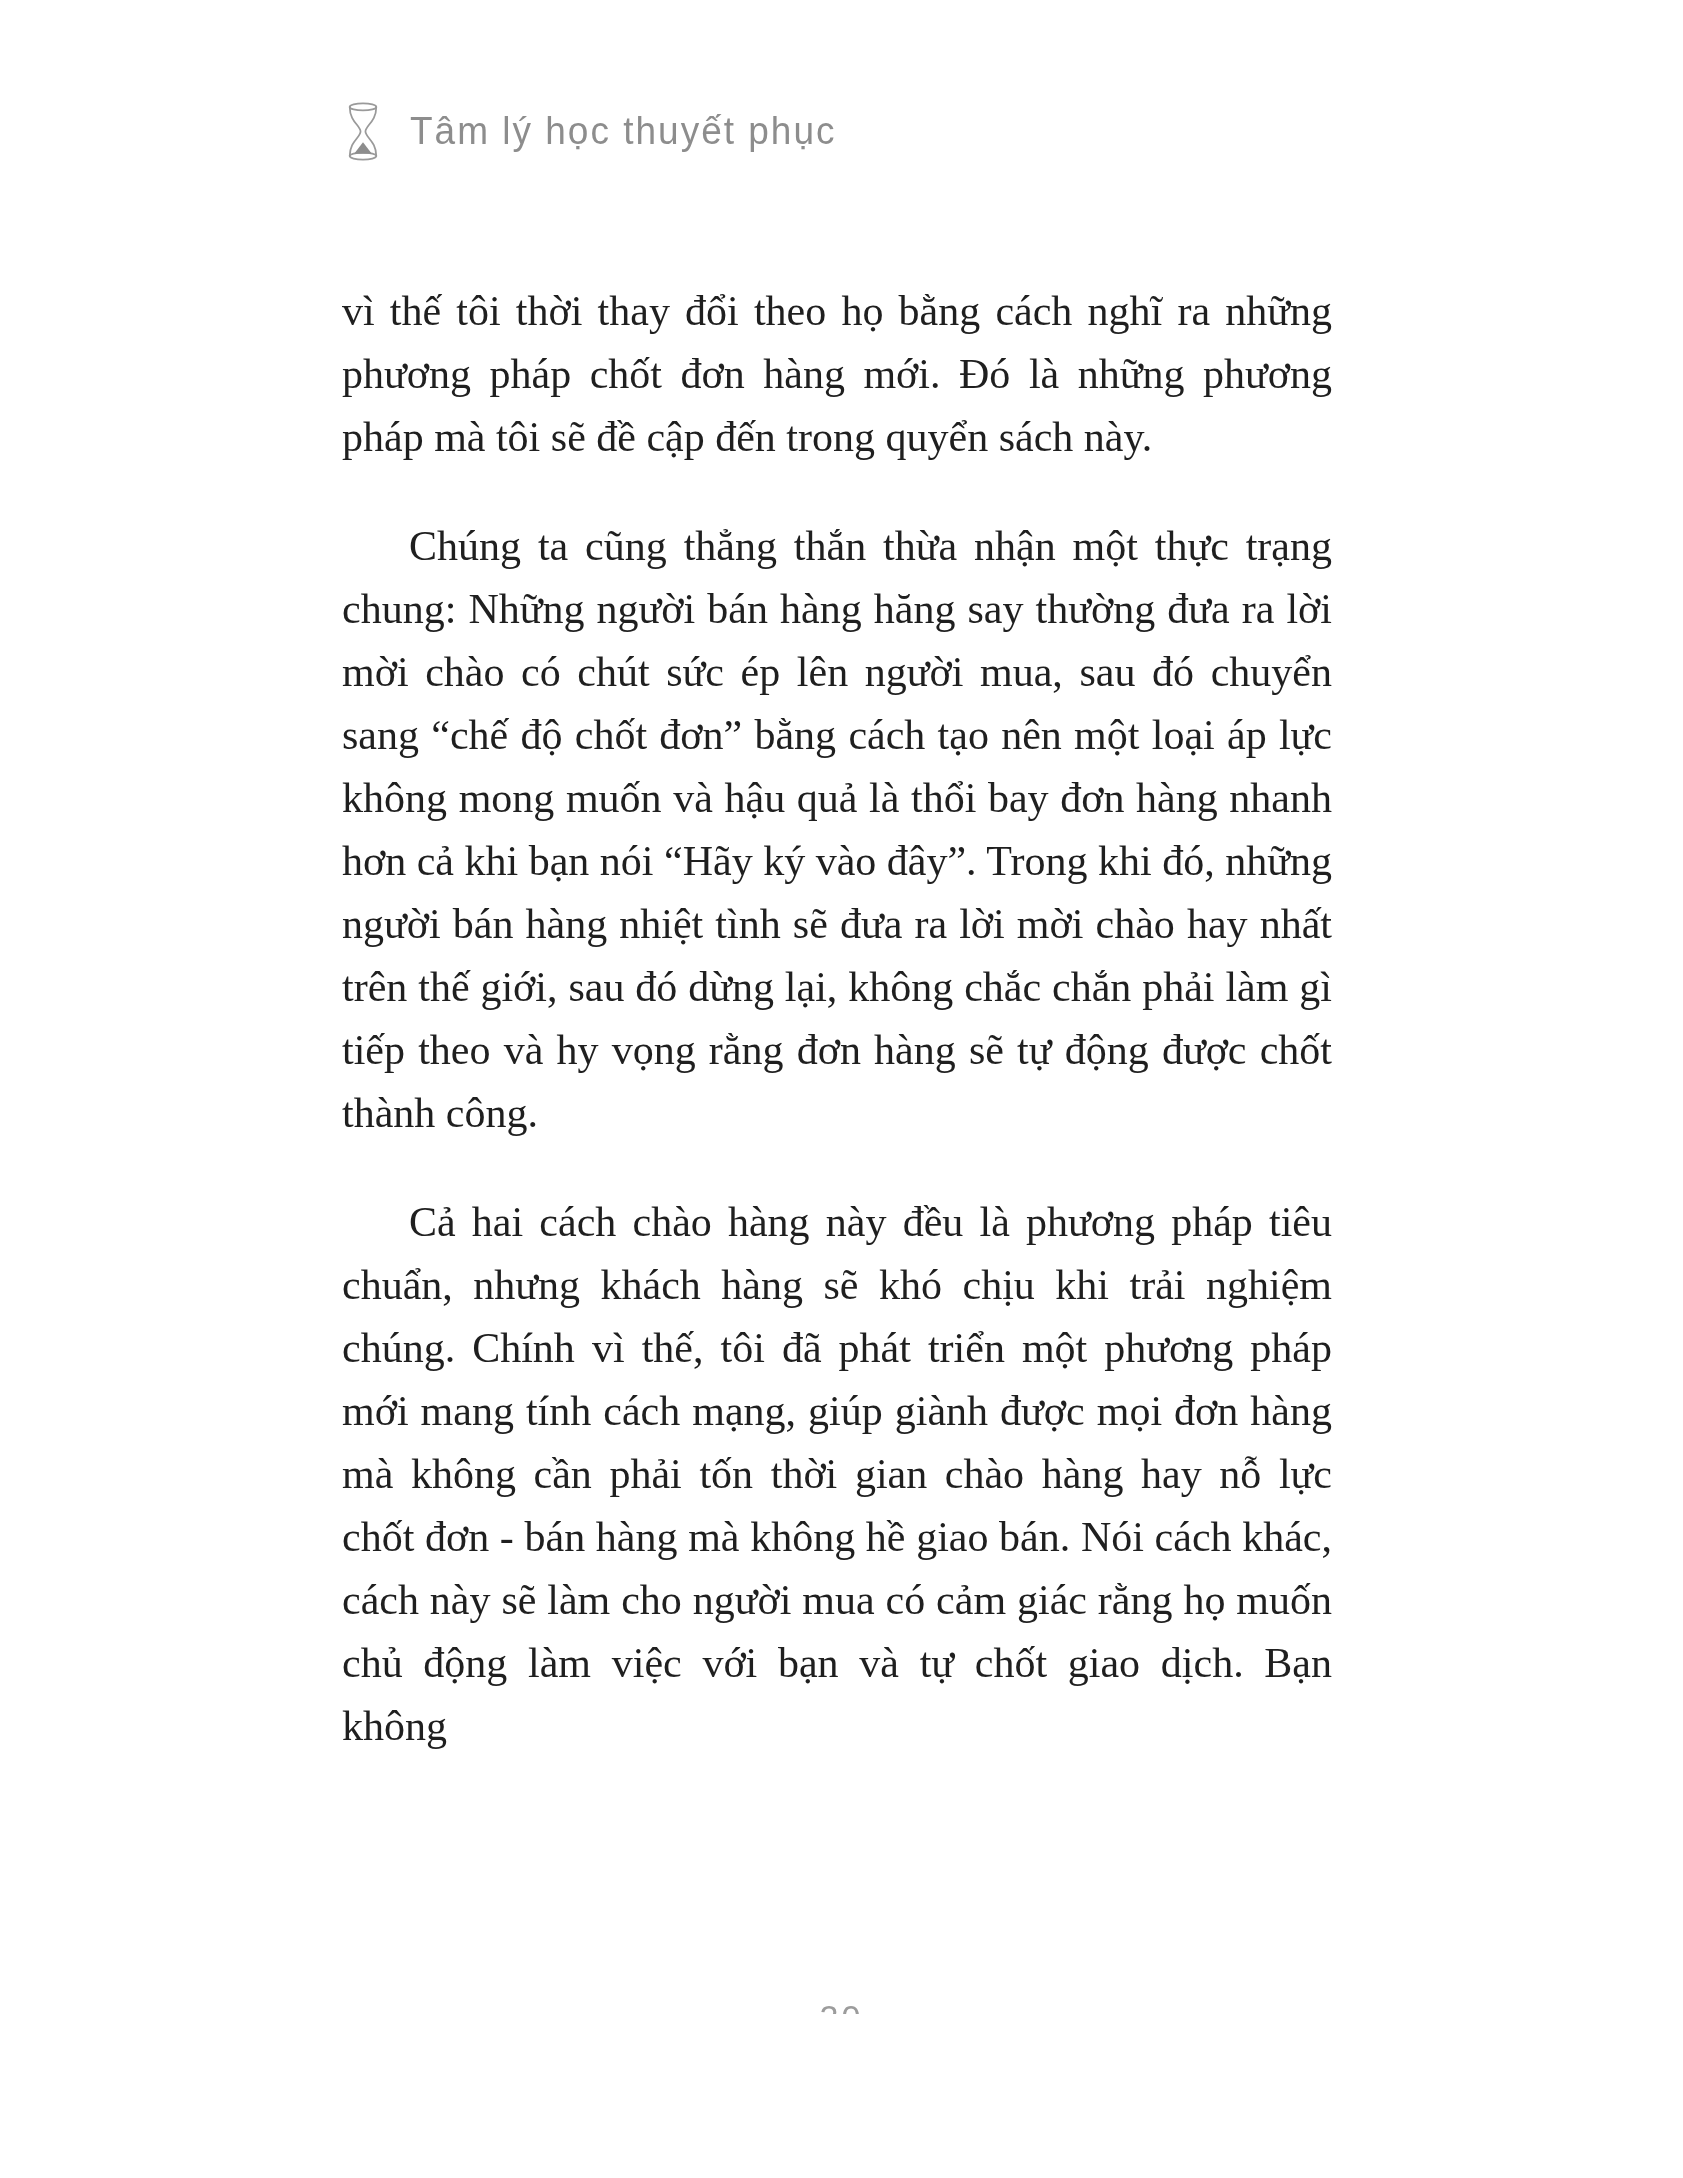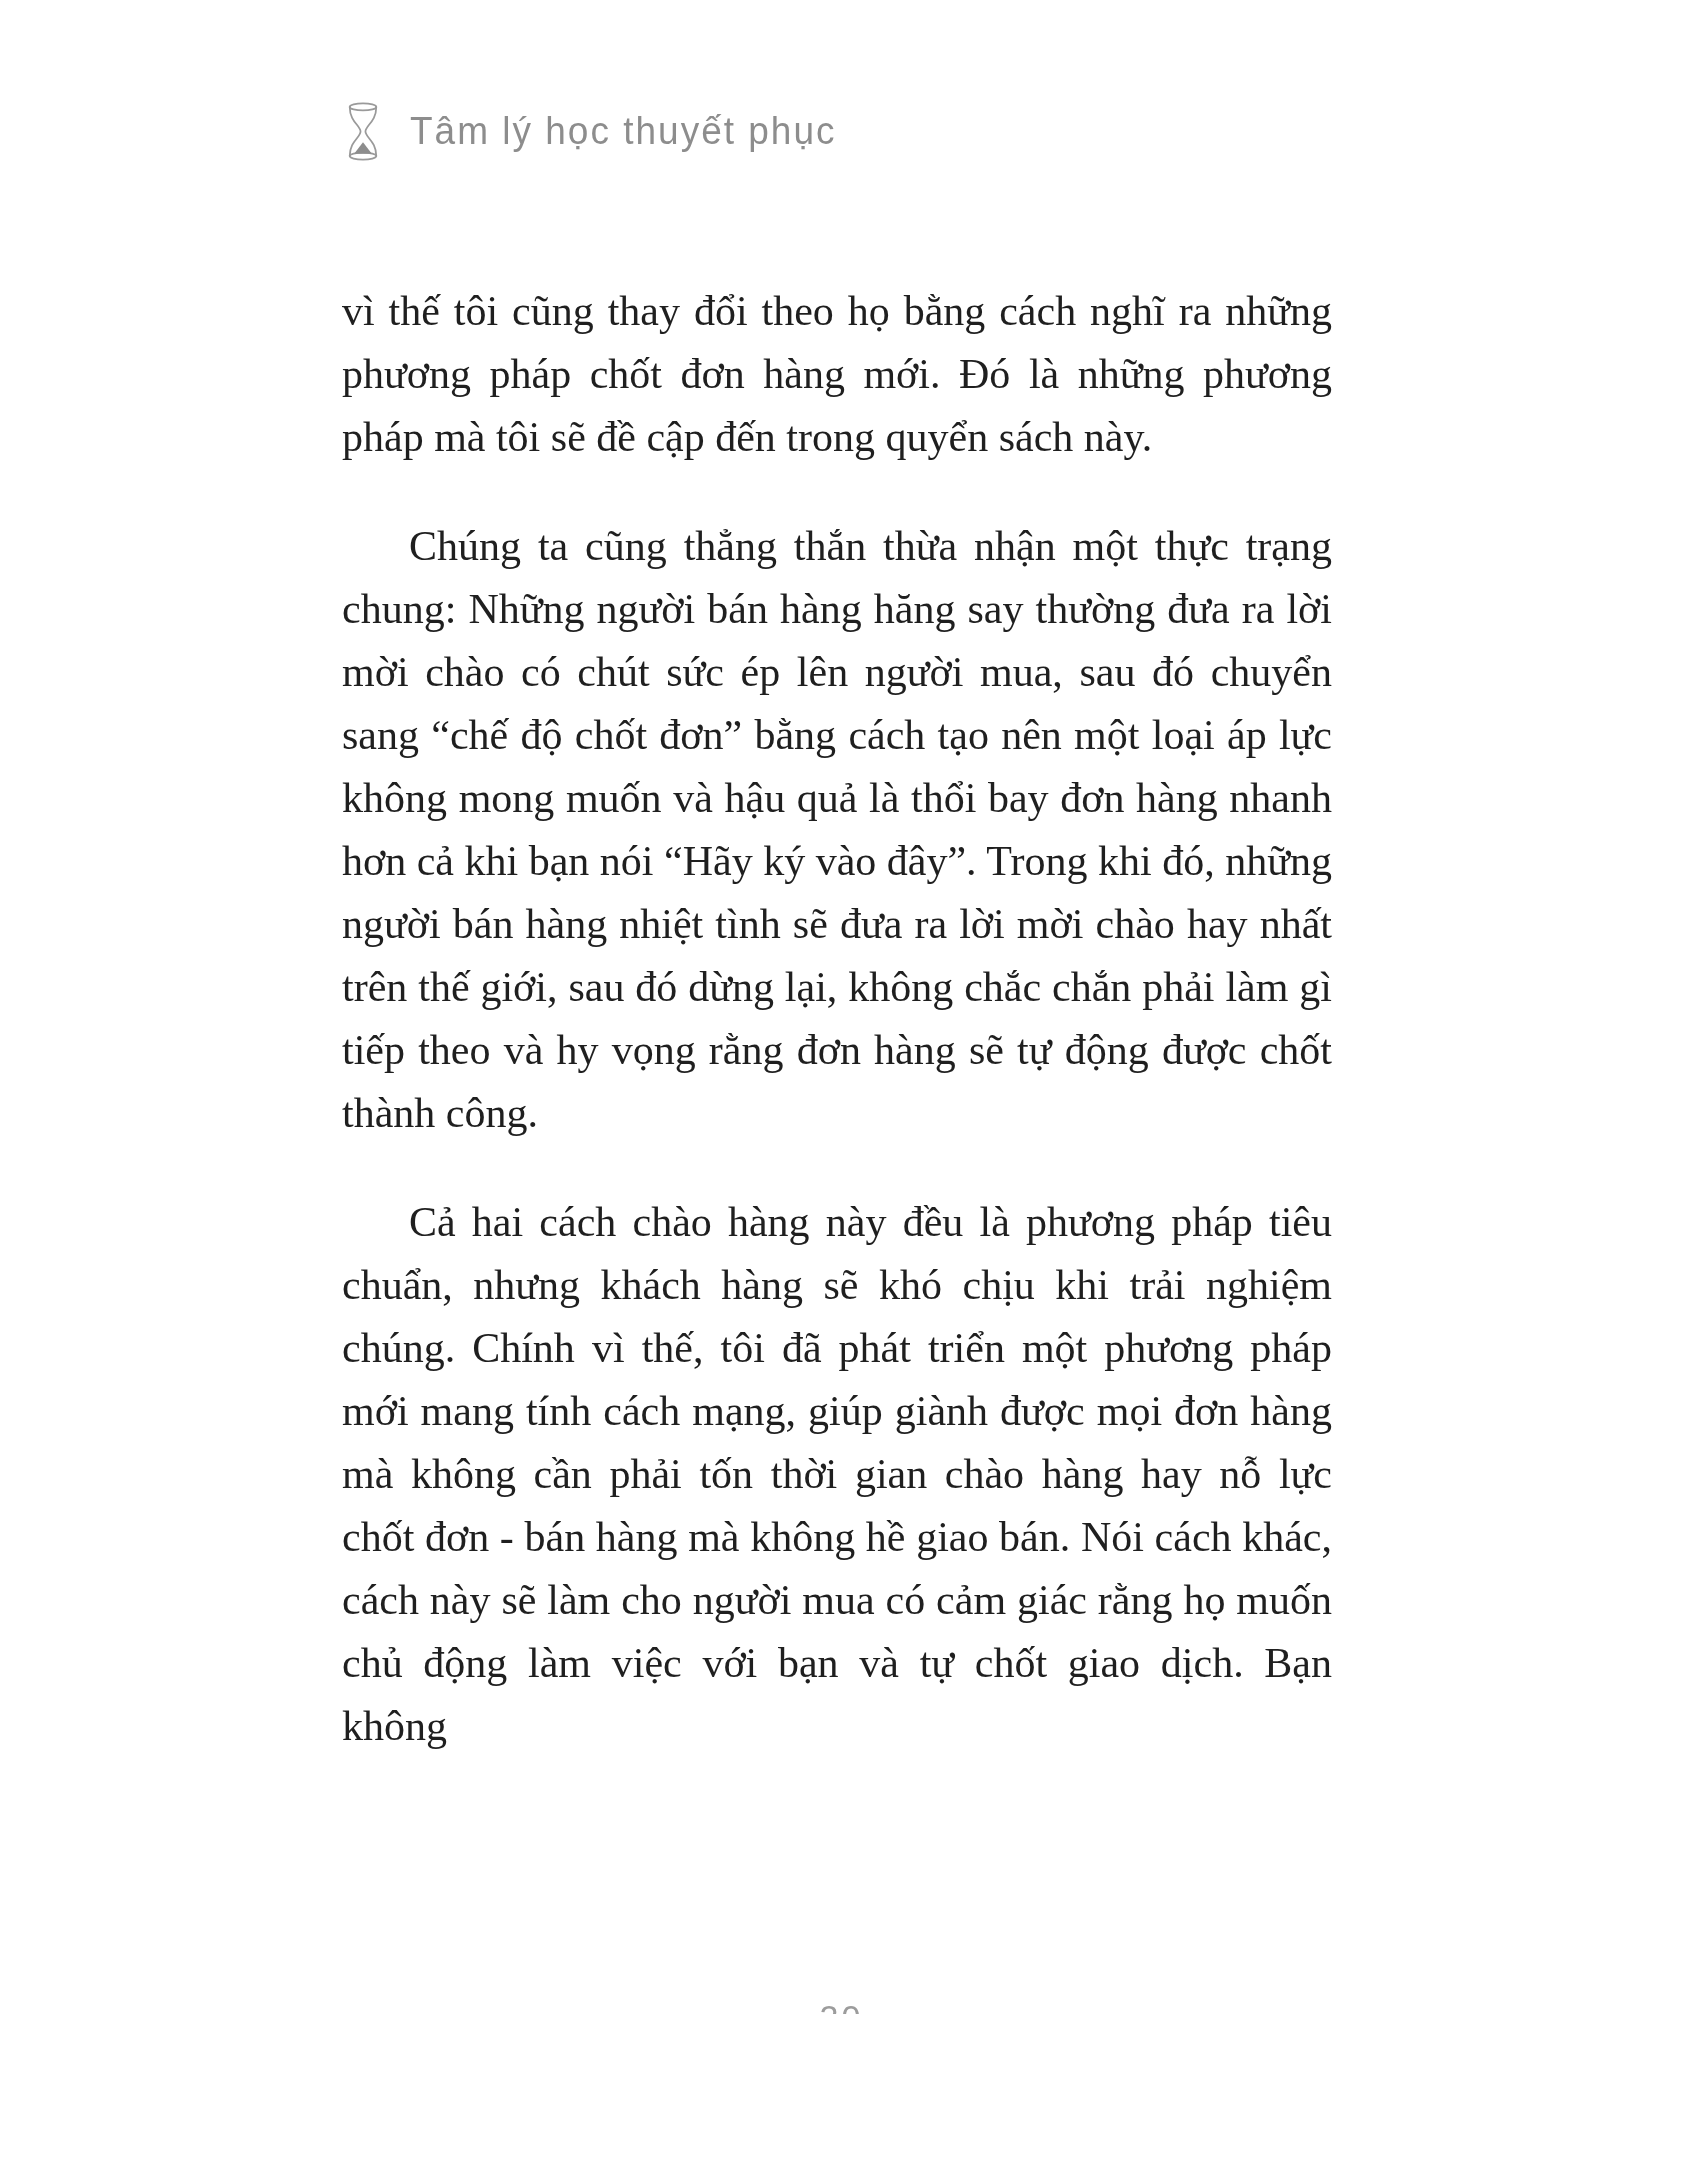--- a/index.html
+++ b/index.html
@@ -82,21 +82,21 @@
         <path d="M7.5 5 C 7.5 20, 18.5 24, 18.5 30 C 18.5 36, 7.5 40, 7.5 55"></path>
         <path d="M34.5 5 C 34.5 20, 23.5 24, 23.5 30 C 23.5 36, 34.5 40, 34.5 55"></path>
         <ellipse cx="21" cy="55" rx="13.5" ry="3.6"></ellipse>
       </g>
       <path d="M21 41 L30 52.5 L12 52.5 Z" fill="#8d8d8d" stroke="none"></path>
     </svg>
     <span class="header-title">Tâm lý học thuyết phục</span>
   </div>
 
   <div class="text-block">
-    <p class="no-indent">vì thế tôi cũng thay đổi theo họ bằng cách nghĩ ra những phương pháp chốt đơn hàng mới. Đó là những phương pháp mà tôi sẽ đề cập đến trong quyển sách này.</p>
+    <p class="no-indent">vì thế tôi thời thay đổi theo họ bằng cách nghĩ ra những phương pháp chốt đơn hàng mới. Đó là những phương pháp mà tôi sẽ đề cập đến trong quyển sách này.</p>
     <p class="indented">Chúng ta cũng thẳng thắn thừa nhận một thực trạng chung: Những người bán hàng hăng say thường đưa ra lời mời chào có chút sức ép lên người mua, sau đó chuyển sang “chế độ chốt đơn” bằng cách tạo nên một loại áp lực không mong muốn và hậu quả là thổi bay đơn hàng nhanh hơn cả khi bạn nói “Hãy ký vào đây”. Trong khi đó, những người bán hàng nhiệt tình sẽ đưa ra lời mời chào hay nhất trên thế giới, sau đó dừng lại, không chắc chắn phải làm gì tiếp theo và hy vọng rằng đơn hàng sẽ tự động được chốt thành công.</p>
     <p class="indented">Cả hai cách chào hàng này đều là phương pháp tiêu chuẩn, nhưng khách hàng sẽ khó chịu khi trải nghiệm chúng. Chính vì thế, tôi đã phát triển một phương pháp mới mang tính cách mạng, giúp giành được mọi đơn hàng mà không cần phải tốn thời gian chào hàng hay nỗ lực chốt đơn - bán hàng mà không hề giao bán. Nói cách khác, cách này sẽ làm cho người mua có cảm giác rằng họ muốn chủ động làm việc với bạn và tự chốt giao dịch. Bạn không</p>
   </div>
 
   <div class="page-number">20</div>
 
 </div>
 
 
 </body></html>

